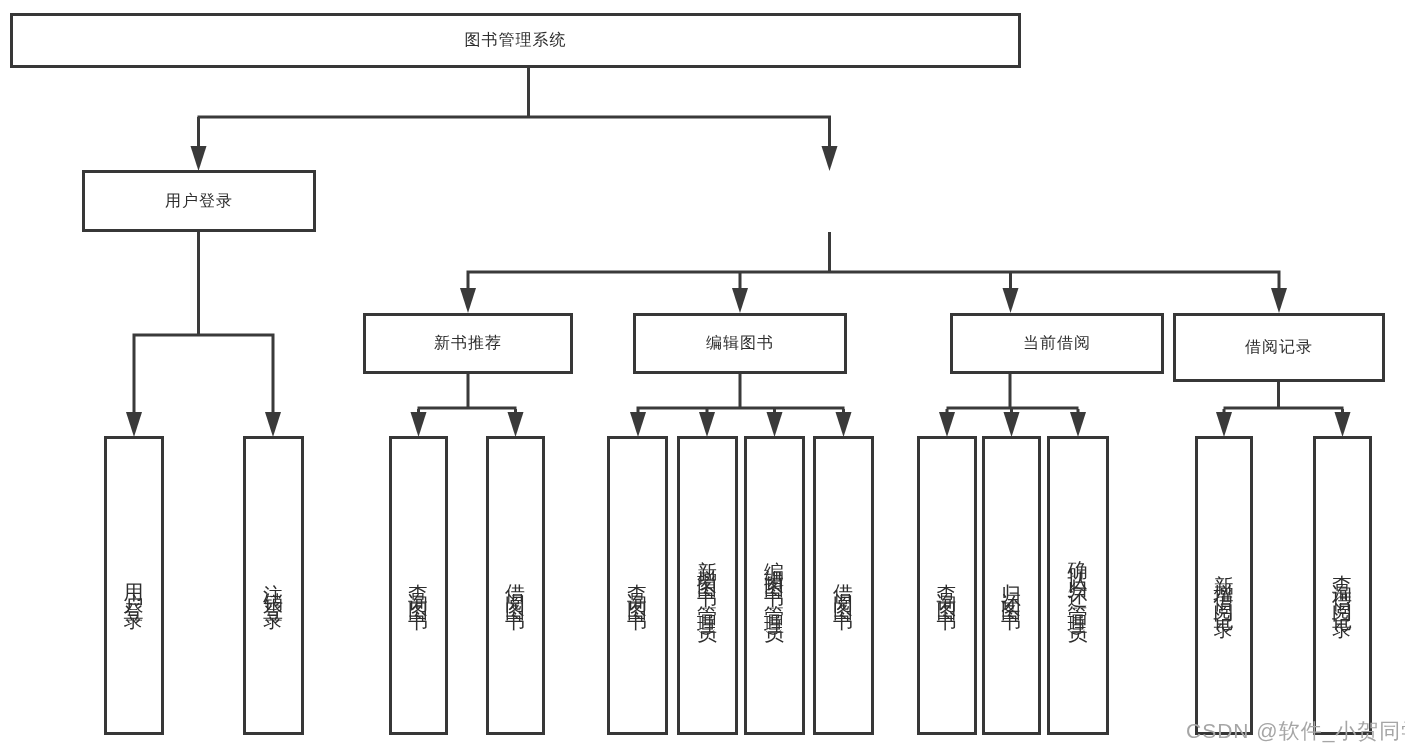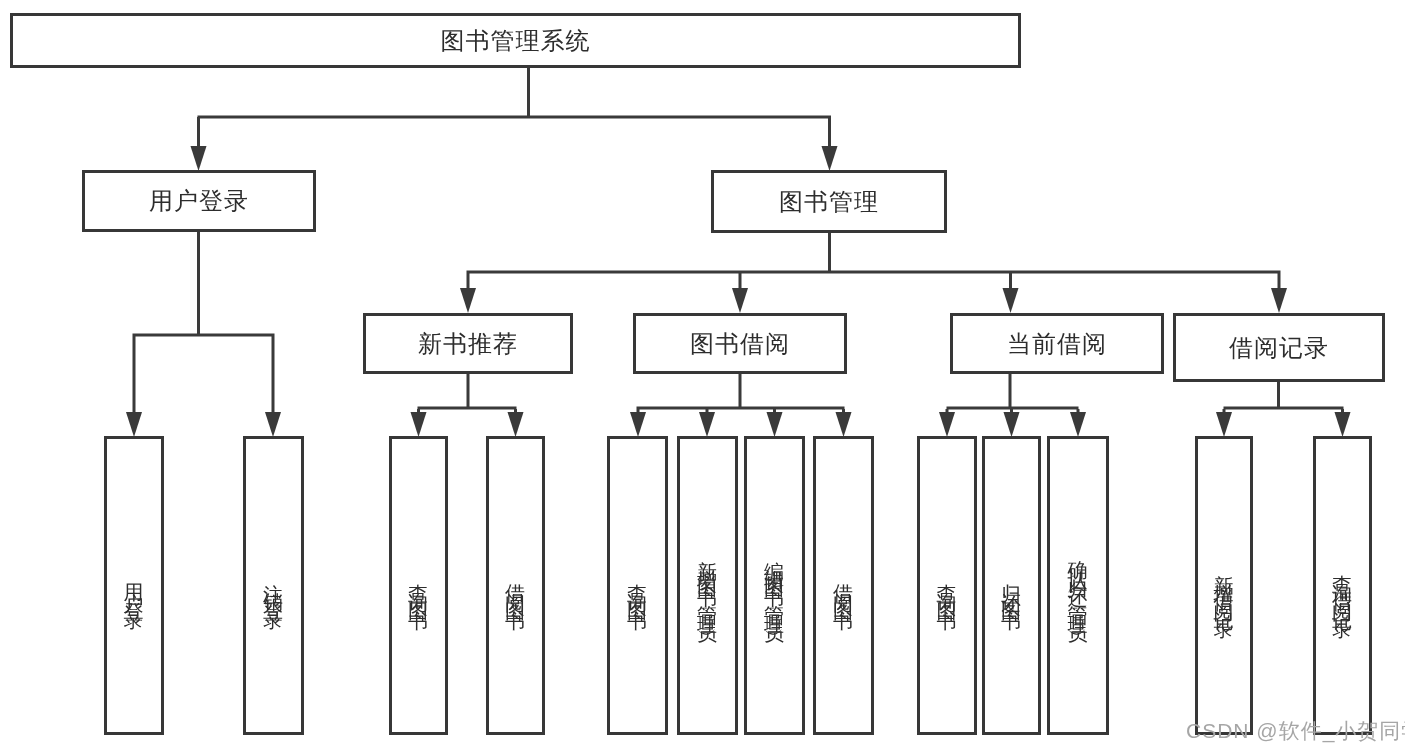--- a/index.html
+++ b/index.html
@@ -19,21 +19,21 @@
   }
   .box {
     position: absolute;
     box-sizing: border-box;
     background: #ffffff;
     border: 3px solid #373737;
     color: #2d2d2d;
     display: flex;
     align-items: center;
     justify-content: center;
-    font-size: 24px;
+    font-size: 16px;
     z-index: 1;
     letter-spacing: 1px;
   }
   .leaf {
     writing-mode: vertical-rl;
     text-orientation: mixed;
     letter-spacing: 9px;
     font-size: 20px;
     line-height: 1;
   }
@@ -82,24 +82,23 @@
       <polygon points="1003.5,412 1019.5,412 1011.5,437"></polygon>
       <polygon points="1070,412 1086,412 1078,437"></polygon>
       <polygon points="1216,412 1232,412 1224,437"></polygon>
       <polygon points="1334.5,412 1350.5,412 1342.5,437"></polygon>
     </g>
   </svg>
 
   <div class="box" style="left:10px; top:13px; width:1011px; height:55px;">图书管理系统</div>
 
   <div class="box" style="left:82px; top:170px; width:234px; height:62px;">用户登录</div>
-  <div class="box" style="left:711px; top:170px; width:236px; height:63px;">图书管理</div>
 
   <div class="box" style="left:363px; top:313px; width:210px; height:61px;">新书推荐</div>
-  <div class="box" style="left:633px; top:313px; width:214px; height:61px;">图书借阅</div>
+  <div class="box" style="left:633px; top:313px; width:214px; height:61px;">编辑图书</div>
   <div class="box" style="left:903px; top:313px; width:214px; height:61px;margin-left:47px;">当前借阅</div>
   <div class="box" style="left:1173px; top:313px; width:212px; height:69px;">借阅记录</div>
 
   <div class="box leaf" style="left:104px; top:436px; width:60px; height:299px;">用户登录</div>
   <div class="box leaf" style="left:243px; top:436px; width:61px; height:299px;">注销登录</div>
 
   <div class="box leaf" style="left:389px; top:436px; width:59px; height:299px;">查询图书</div>
   <div class="box leaf" style="left:486px; top:436px; width:59px; height:299px;">借阅图书</div>
 
   <div class="box leaf" style="left:607px; top:436px; width:61px; height:299px;">查询图书</div>

